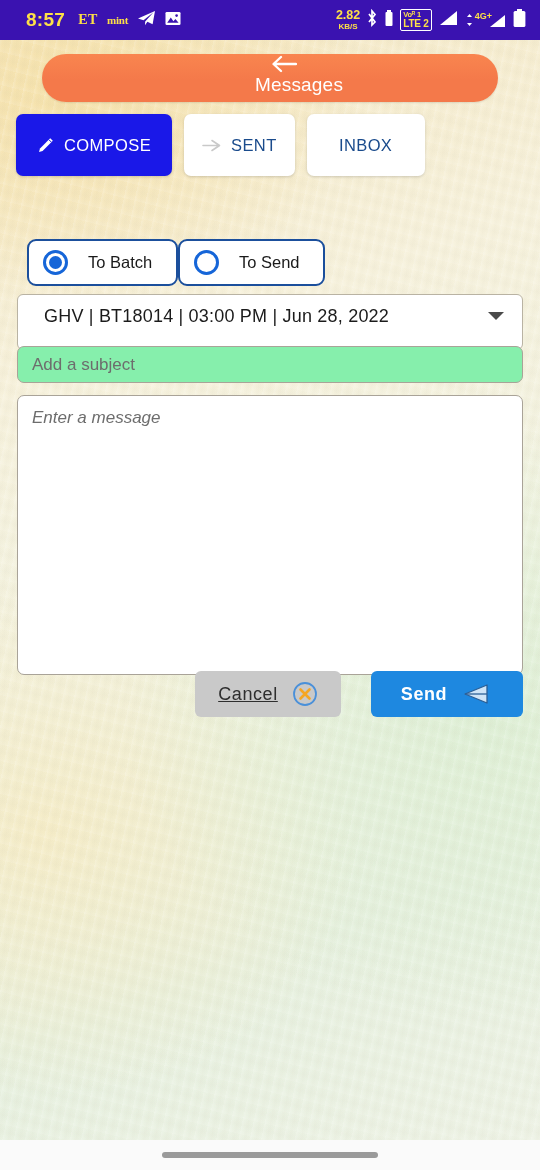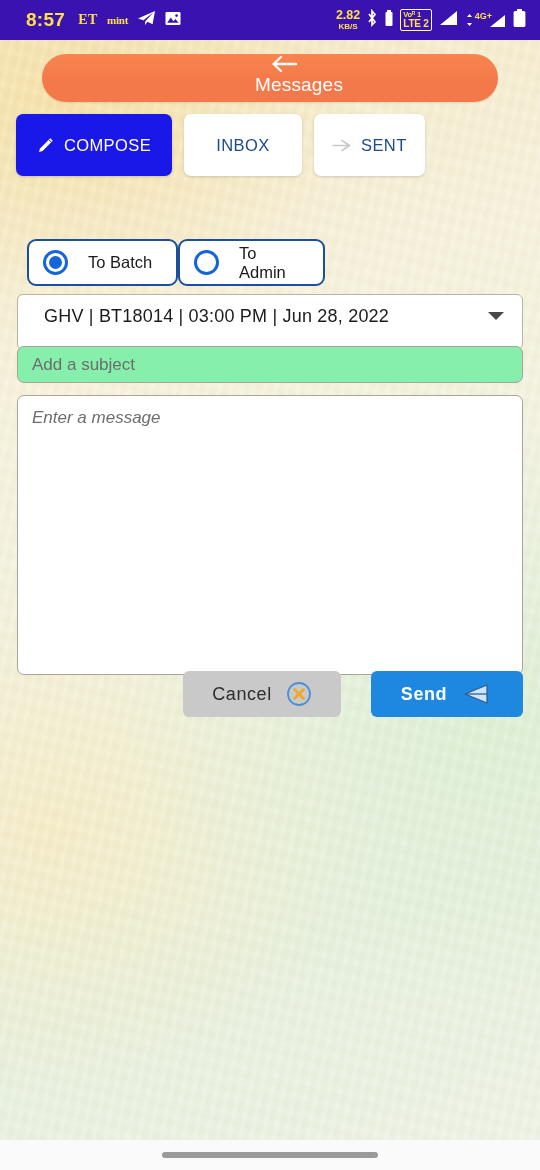--- a/index.html
+++ b/index.html
@@ -322,21 +322,22 @@
     gap: 14px;
     font-size: 18px;
     letter-spacing: .6px;
     border: none;
     font-family: "Liberation Sans", sans-serif;
     cursor: pointer;
   }
   .btn-cancel {
     background: #c9c9c9;
     color: #2e2e2e;
-    width: 158px;
+    width: 146px;
+    text-decoration: underline;
   }
   .btn-send {
     background: #1e88e0;
     color: #ffffff;
     width: 152px;
     font-weight: bold;
   }
   .icon-x-circle, .icon-send { display: flex; align-items: center; flex: none; }
 
   
@@ -445,45 +446,45 @@
     <div class="tab tab-compose">
       <span class="tab-icon">
         <svg width="17" height="17" viewBox="0 0 17 17">
           <path d="M13.2 1.2 L15.8 3.8 L5.6 14 L2 15 L3 11.4 Z" fill="#ffffff"></path>
           <path d="M11.8 2.6 L14.4 5.2" stroke="#1A18E8" stroke-width="1"></path>
         </svg>
       </span>
       <span>COMPOSE</span>
     </div>
 
-    <div class="tab tab-inbox">
-      <span>INBOX</span>
-    </div>
-
     <div class="tab tab-sent">
       <span class="tab-icon">
         <svg width="19" height="13" viewBox="0 0 19 13">
           <path d="M1 6.5 L17 6.5 M10 1.5 L17.5 6.5 L10 11.5" stroke="#c9c9c9" stroke-width="1.6" fill="none" stroke-linecap="round" stroke-linejoin="round"></path>
         </svg>
       </span>
       <span>SENT</span>
+    </div>
+
+    <div class="tab tab-inbox">
+      <span>INBOX</span>
     </div>
   </div>
 
   <div class="radio-row">
     <div class="radio-pill batch">
       <span class="radio-outer checked">
         <span class="radio-dot"></span>
       </span>
       <span class="radio-label">To Batch</span>
     </div>
 
     <div class="radio-pill admin">
       <span class="radio-outer"></span>
-      <span class="radio-label">To Admin</span>
+      <span class="radio-label">To Send</span>
     </div>
   </div>
 
   <div class="dropdown">
     <span class="dropdown-value">GHV  |  BT18014  |  03:00 PM  |  Jun 28, 2022</span>
     <span class="caret"></span>
   </div>
 
   <div class="subject-field">
     <input type="text" placeholder="Add a subject" style="">

